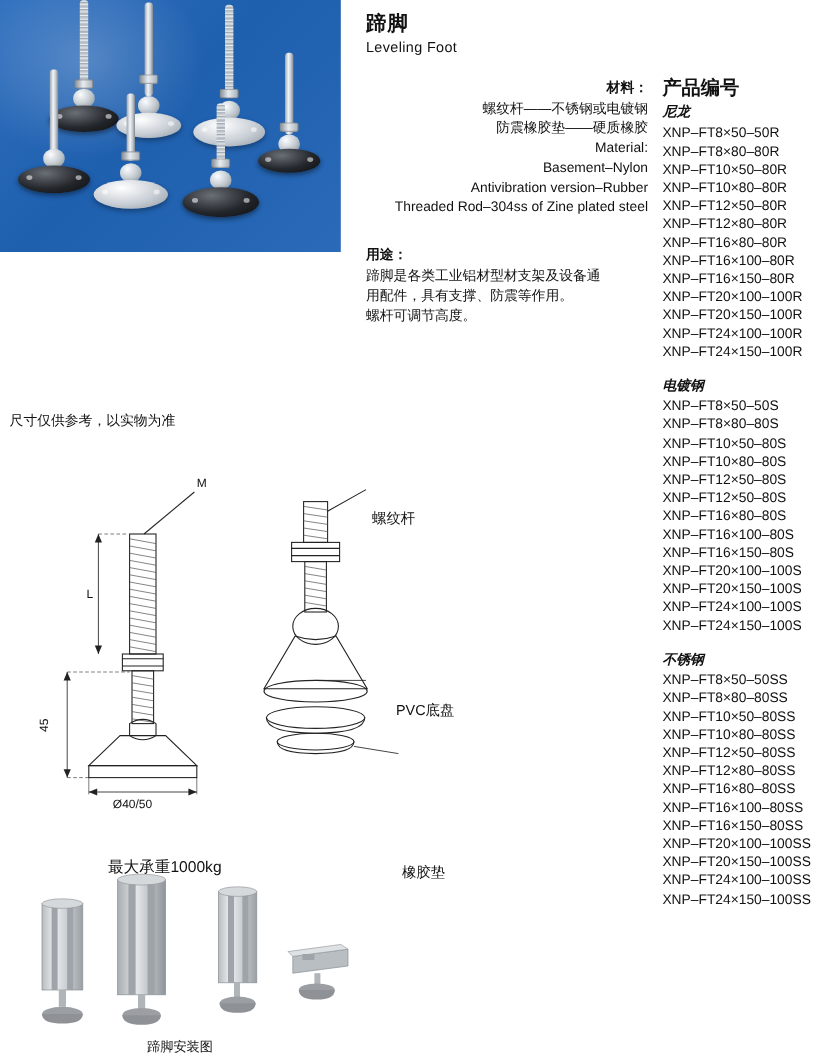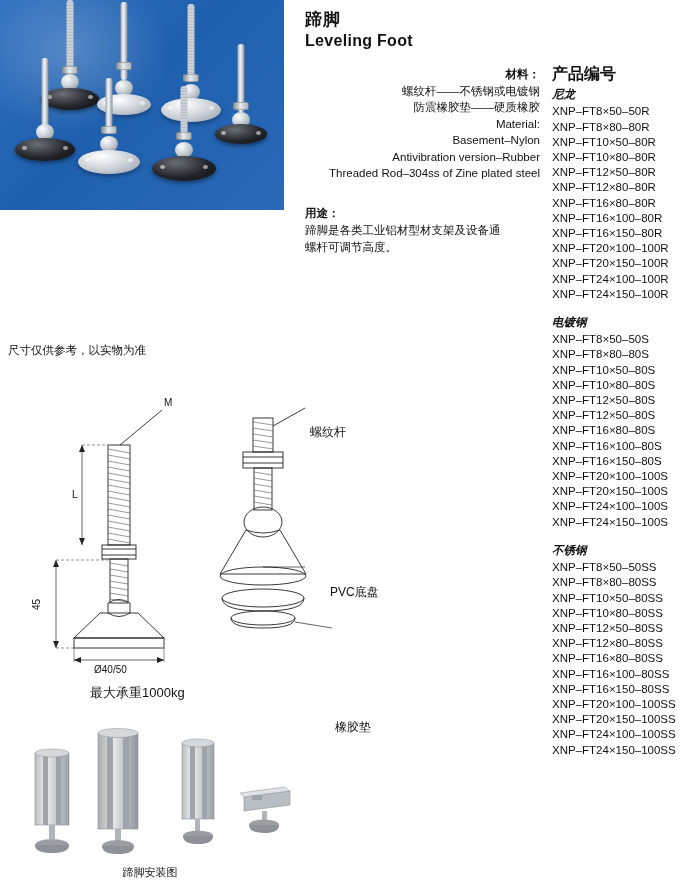--- a/index.html
+++ b/index.html
@@ -60,21 +60,21 @@
     background:rgba(255,255,255,0.55);
   }
 
   
   .title-cn {
     position:absolute; left:305px; top:8px;
     font-size:17px; font-weight:bold; letter-spacing:1px;
   }
   .title-en {
     position:absolute; left:305px; top:32px;
-    font-size:16px; font-weight:bold; letter-spacing:0.3px;
+    font-size:12px; font-weight:normal; letter-spacing:0.3px;
   }
 
   .spec-block {
     position:absolute; left:305px; top:66px; width:235px;
     font-size:11.5px; line-height:16.5px; color:#111;
   }
   .spec-block .row { white-space:nowrap;text-align:right; }
   .spec-block .label { font-weight:bold; }
 
   .usage-block {
@@ -101,21 +101,21 @@
   
   .drawing { position:absolute; left:0; top:370px; width:545px; height:350px; }
   .drawing svg { display:block; }
 
   .lbl {
     position:absolute; font-size:12px; color:#111; white-space:nowrap;margin-top:19px;
   }
   .lbl-screw   { left:310px; top:405px; }
   .lbl-pvc     { left:330px; top:565px; }
   .lbl-rubber  { left:335px; top:700px; }
-  .lbl-load    { left:90px;  top:665px; font-size:13px;text-align:center; }
+  .lbl-load    { left:90px;  top:695px; font-size:13px;text-align:center; }
 
   
   .install { position:absolute; left:0; top:725px; width:300px; height:157px; }
   .install .cap {
     position:absolute; left:0; top:140px; width:300px; text-align:center;
     font-size:11px;
   }
 </style>
 </head>
 <body>
@@ -202,20 +202,21 @@
   <div class="row">防震橡胶垫——硬质橡胶</div>
   <div class="row">Material:</div>
   <div class="row">Basement–Nylon</div>
   <div class="row">Antivibration version–Rubber</div>
   <div class="row">Threaded Rod–304ss of Zine plated steel</div>
 </div>
 
 <div class="usage-block">
   <div class="label">用途：</div>
   <div>蹄脚是各类工业铝材型材支架及设备通</div>
+  <div>用配件，具有支撑、防震等作用。</div>
   <div>螺杆可调节高度。</div>
 </div>
 
 <div class="note-dim">尺寸仅供参考，以实物为准</div>
 
 <div class="models">
   <div class="heading">产品编号</div>
 
   <div class="group">
     <div class="group-title">尼龙</div>

